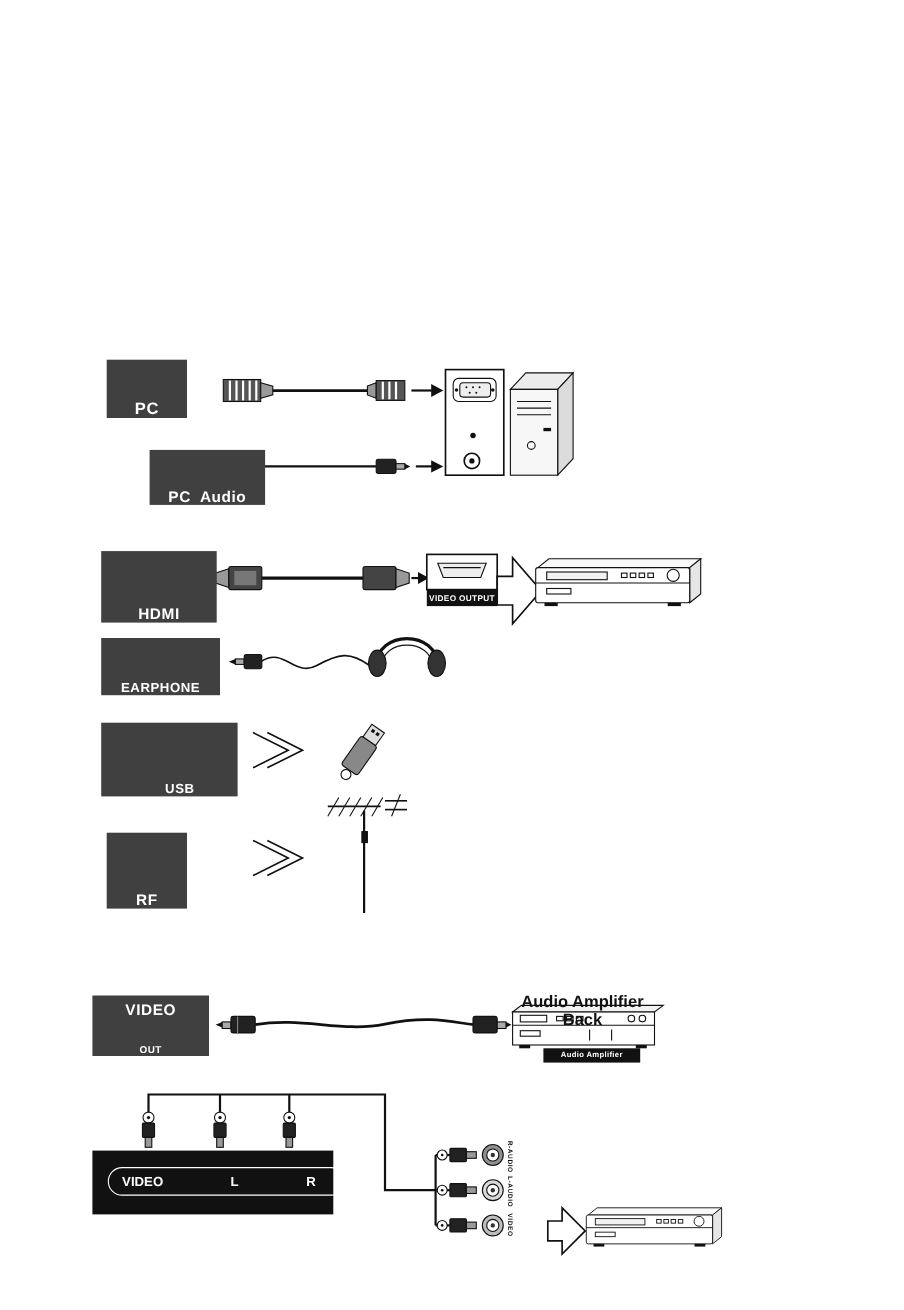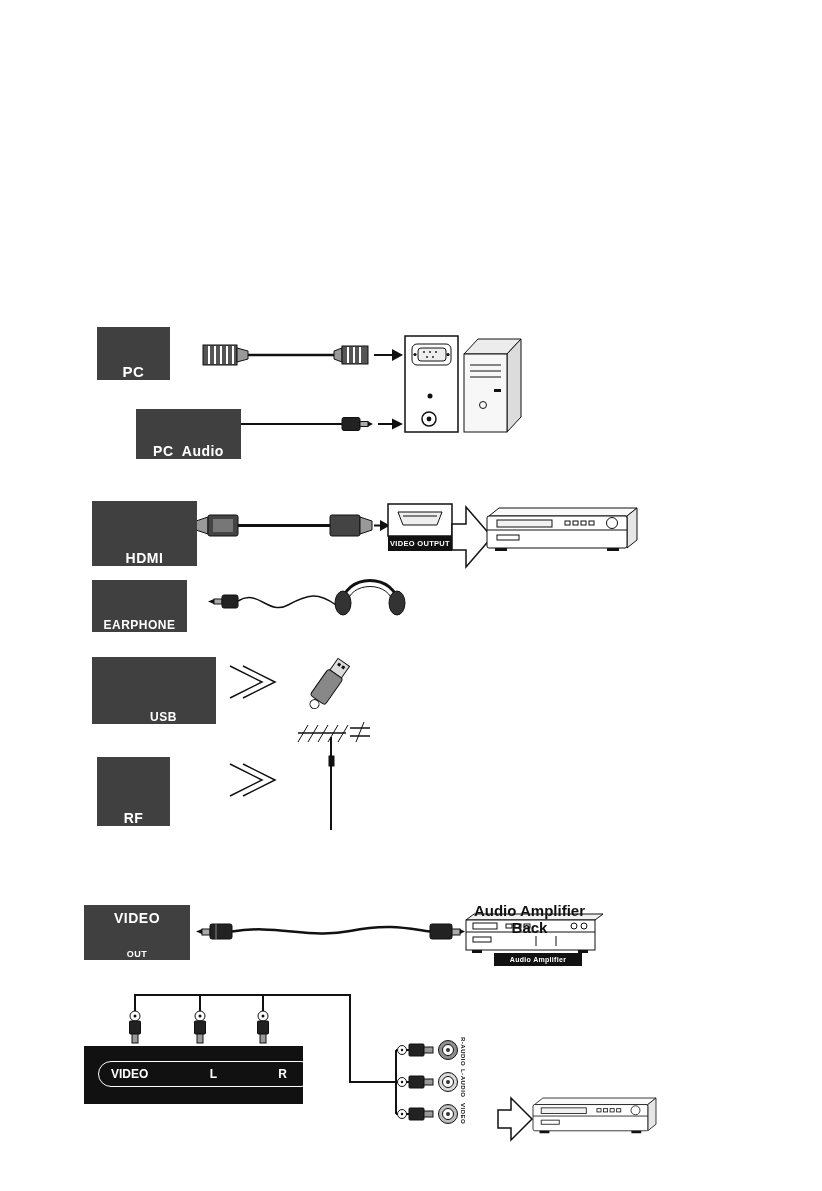--- a/index.html
+++ b/index.html
@@ -287,21 +287,21 @@
   </div>
 
   <div class="label-box" style="left:92px;top:501px;width:105px;height:65px;font-size:14px;">
     <span>HDMI</span>
   </div>
 
   <div class="black-bar" style="left:388px;top:536px;width:64px;height:15px;font-size:7.5px;">
     <span>VIDEO OUTPUT</span>
   </div>
 
-  <div class="label-box" style="left:92px;top:580px;width:95px;height:52px;font-size:12px;">
+  <div class="label-box" style="left:92px;top:580px;width:108px;height:52px;font-size:12px;">
     <span>EARPHONE</span>
   </div>
 
   <div class="label-box" style="left:92px;top:657px;width:105px;height:67px;font-size:12px;padding-left:19px;">
     <span>USB</span>
   </div>
 
   <div class="label-box" style="left:97px;top:757px;width:73px;height:69px;font-size:14px;">
     <span>RF</span>
   </div>

